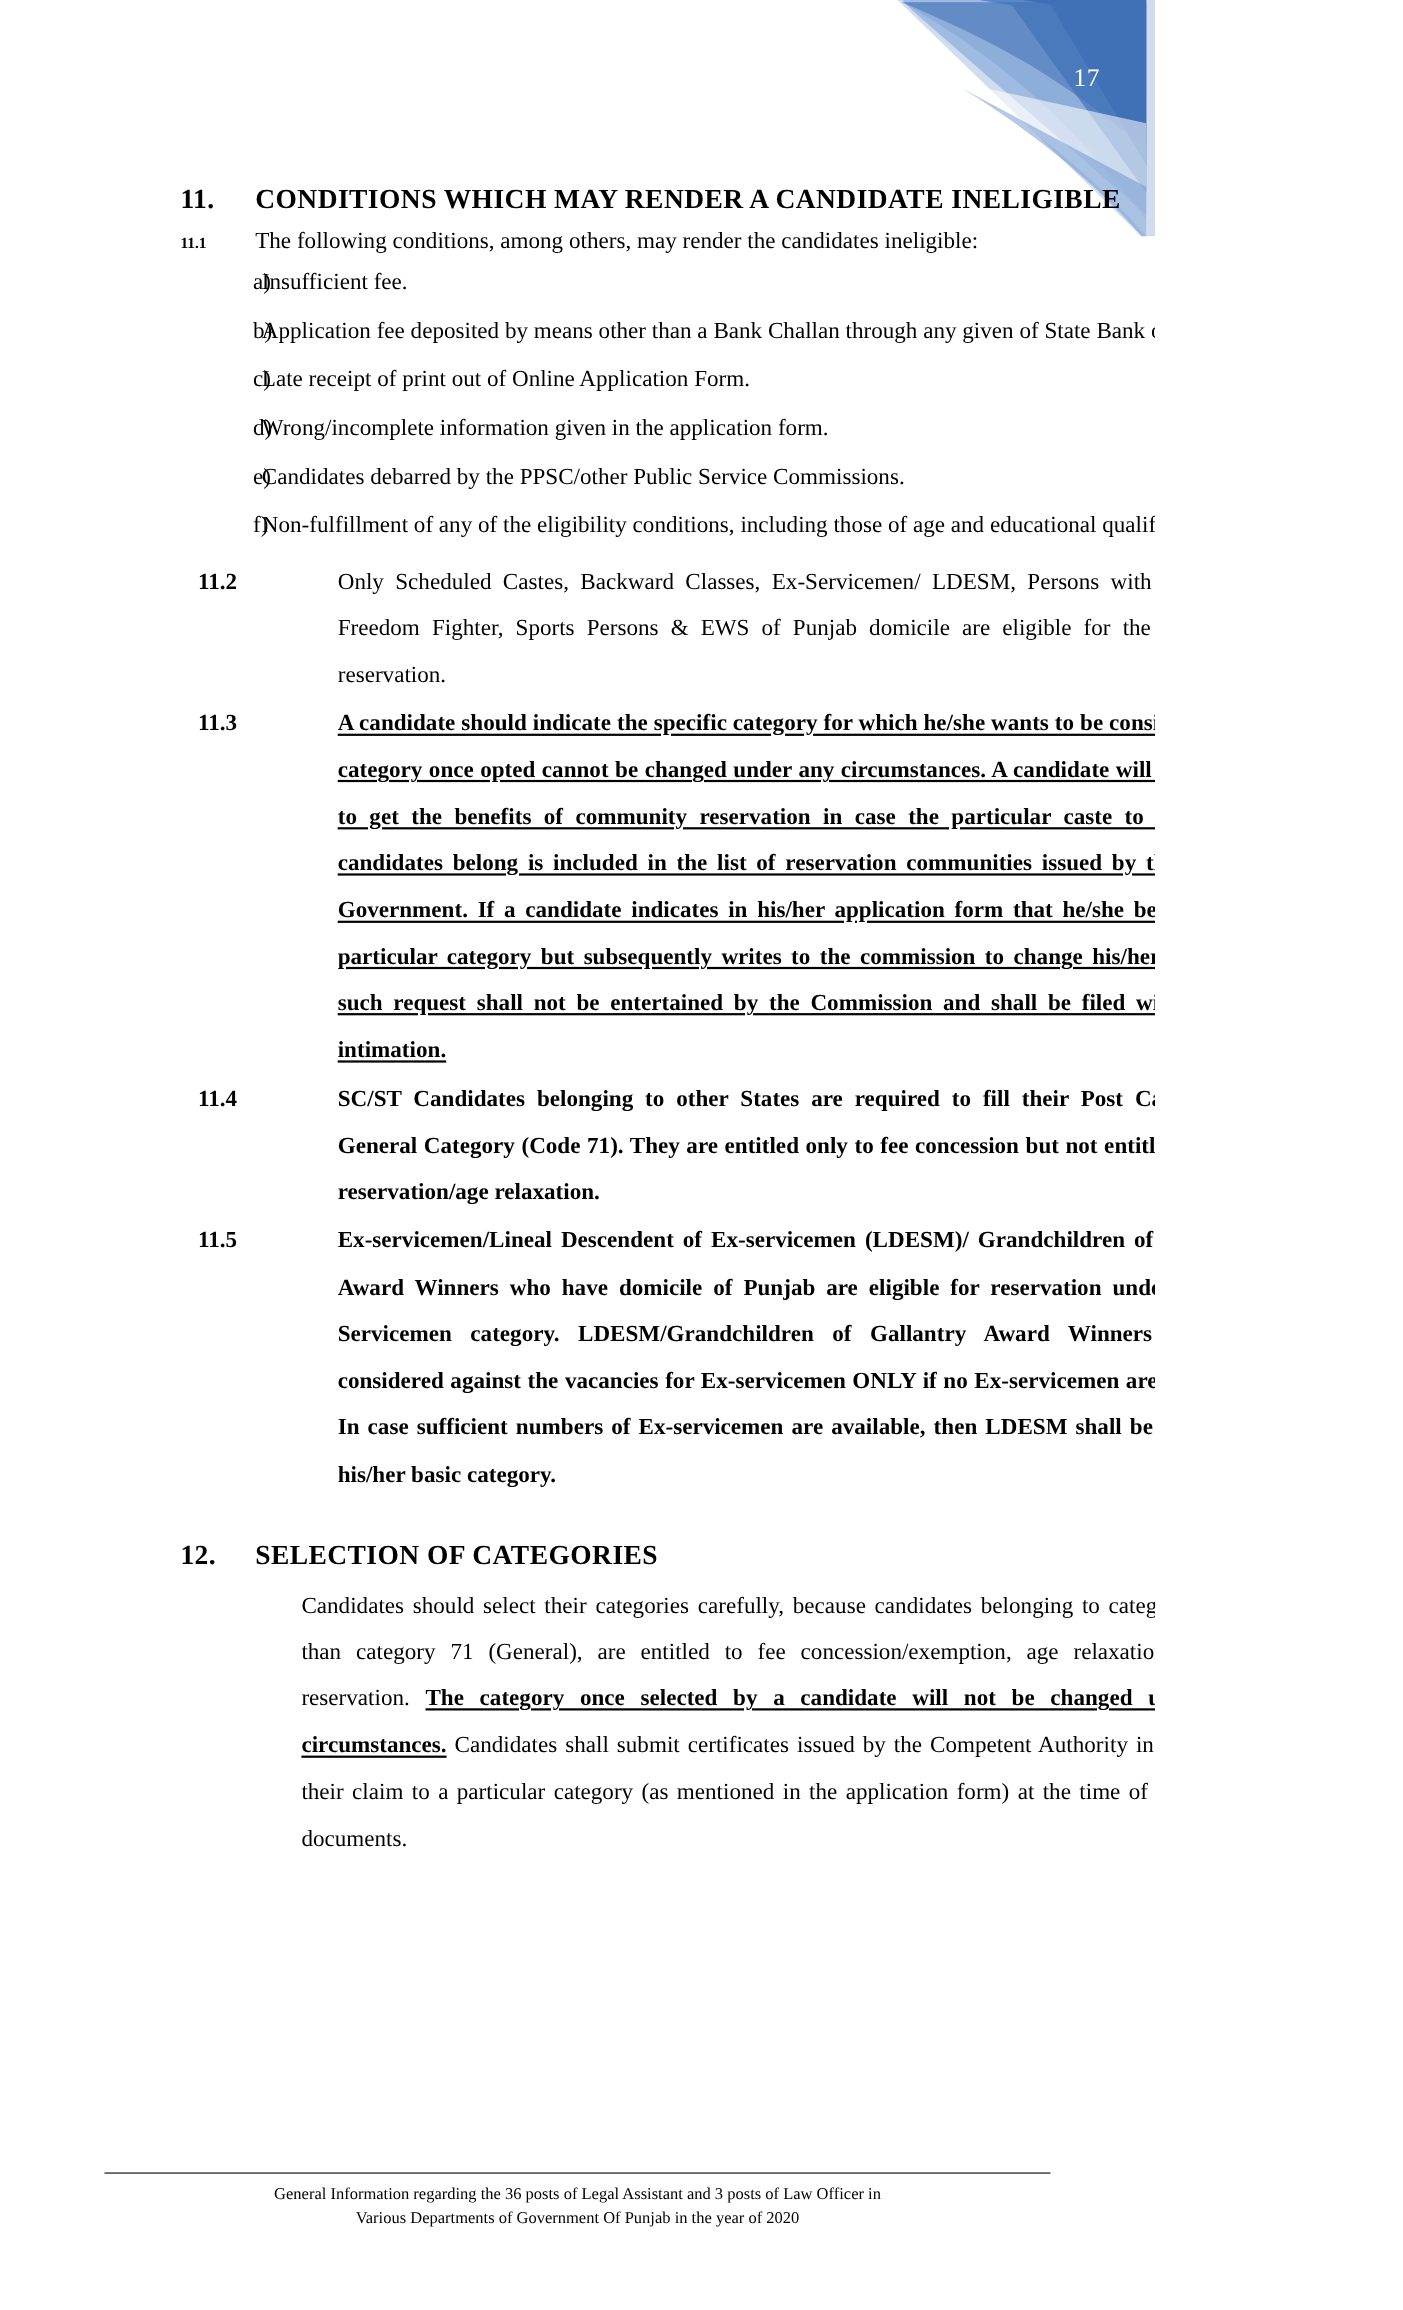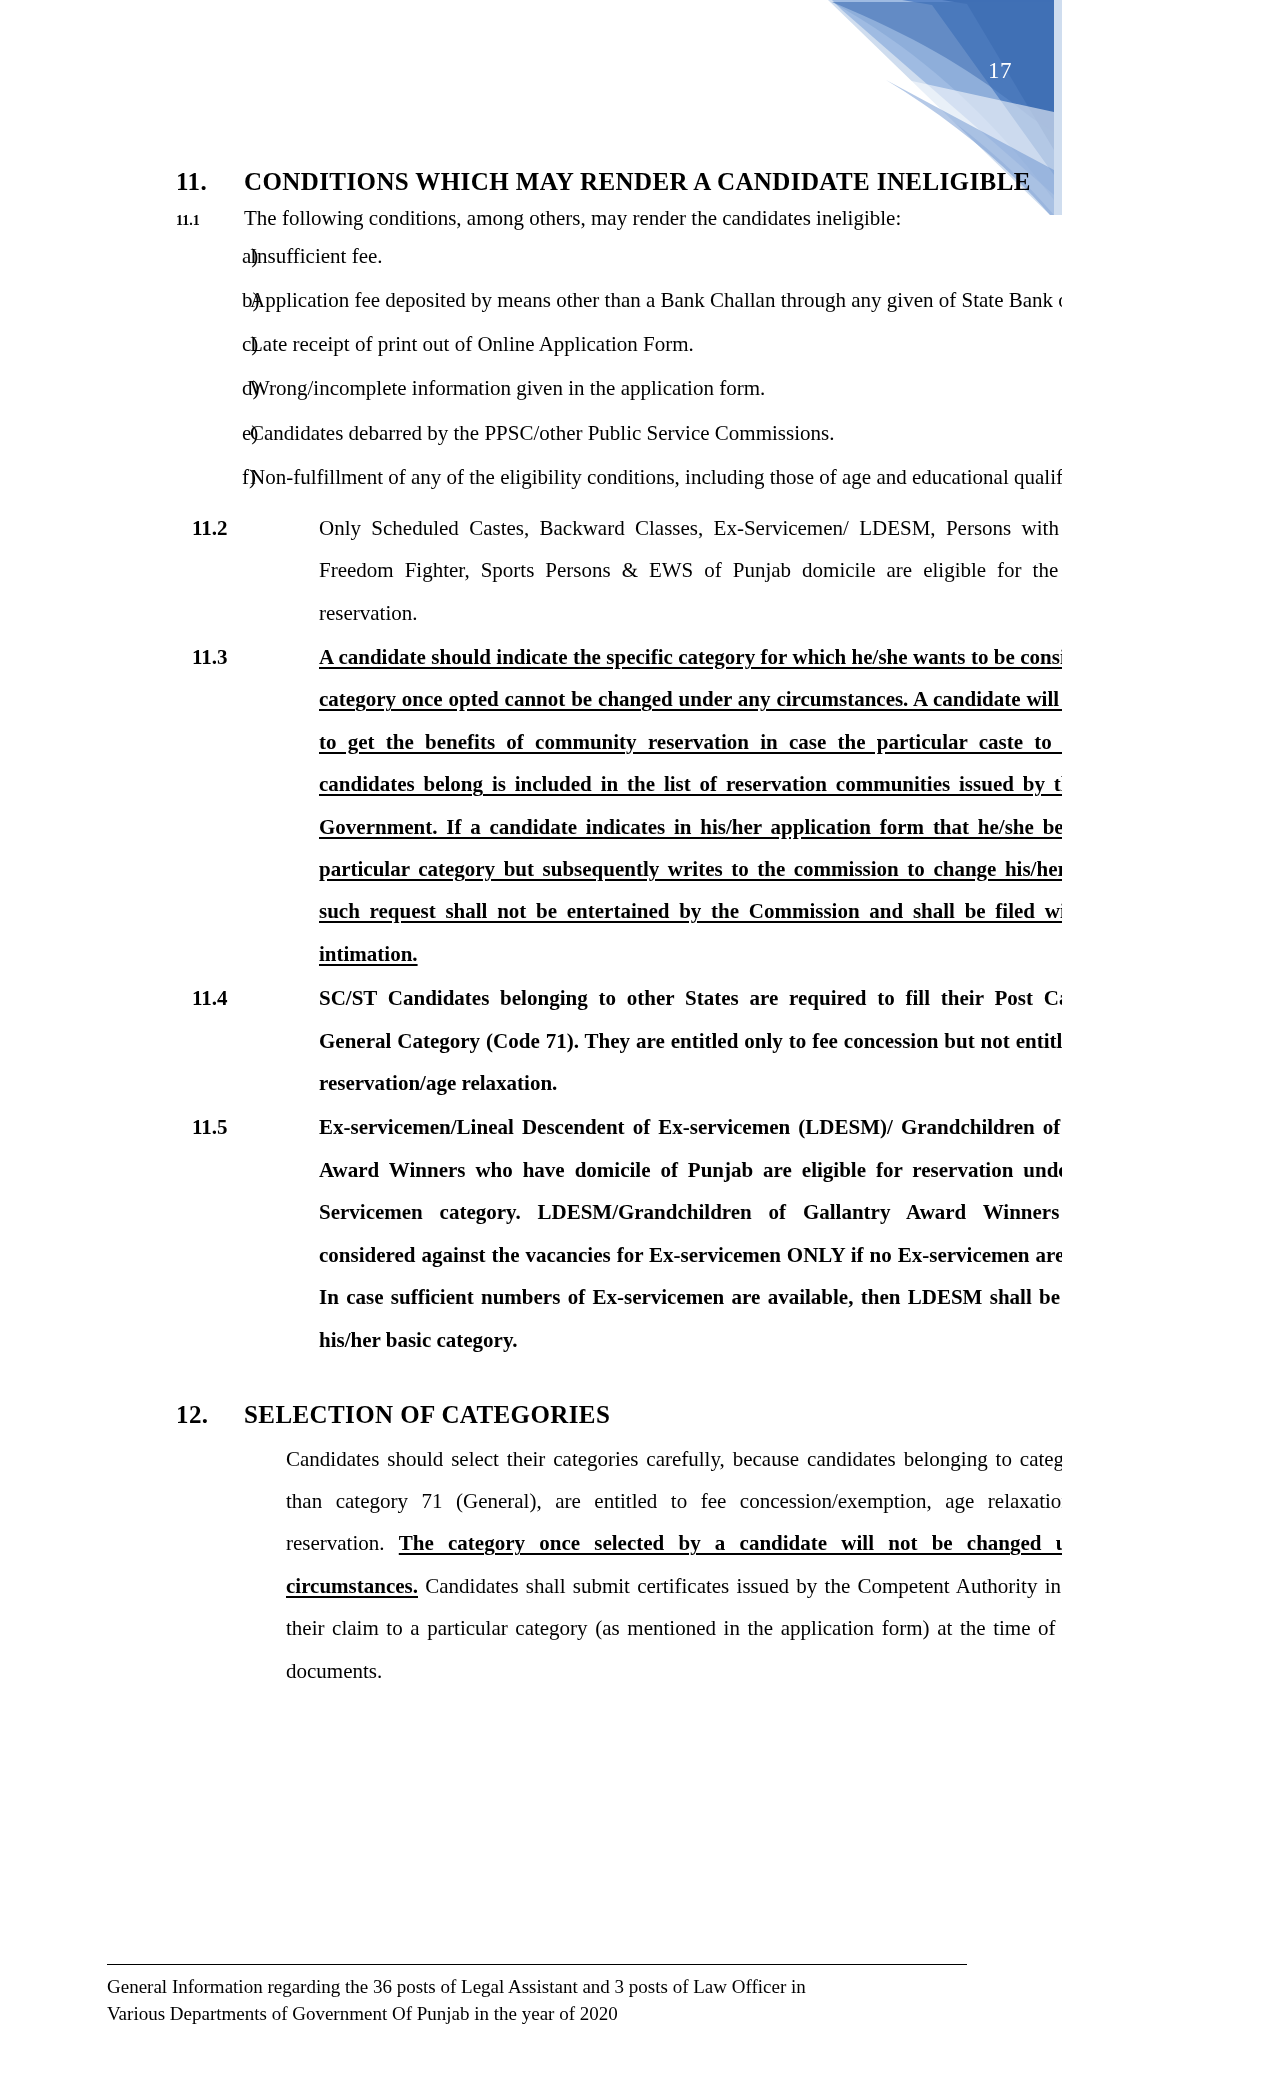--- a/index.html
+++ b/index.html
@@ -11,21 +11,20 @@
     font-family: "Liberation Serif", "DejaVu Serif", serif;
     color: #000000;
   }
   .page {
     position: relative;
     width: 1050px;
     height: 2100px;
     background: #ffffff;
     overflow: hidden;
     box-sizing: border-box;
-    margin-left: 12px;
   }
 
   
   .corner-deco {
     position: absolute;
     top: 0;
     right: 0;
     width: 280px;
     height: 215px;
     pointer-events: none;
@@ -158,22 +157,22 @@
     position: absolute;
     left: 95px;
     right: 95px;
     bottom: 72px;
   }
   .footer-rule {
     border-top: 1.3px solid #000000;
     margin-bottom: 9px;
   }
   .footer-text {
-    text-align: left;
-    font-size: 19px;
+    text-align: center;
+    font-size: 15px;
     line-height: 1.42;
     font-family: "Liberation Serif", serif;
   }
 </style>
 </head>
 <body>
 
 <div class="page">
 
   <div class="corner-deco">

